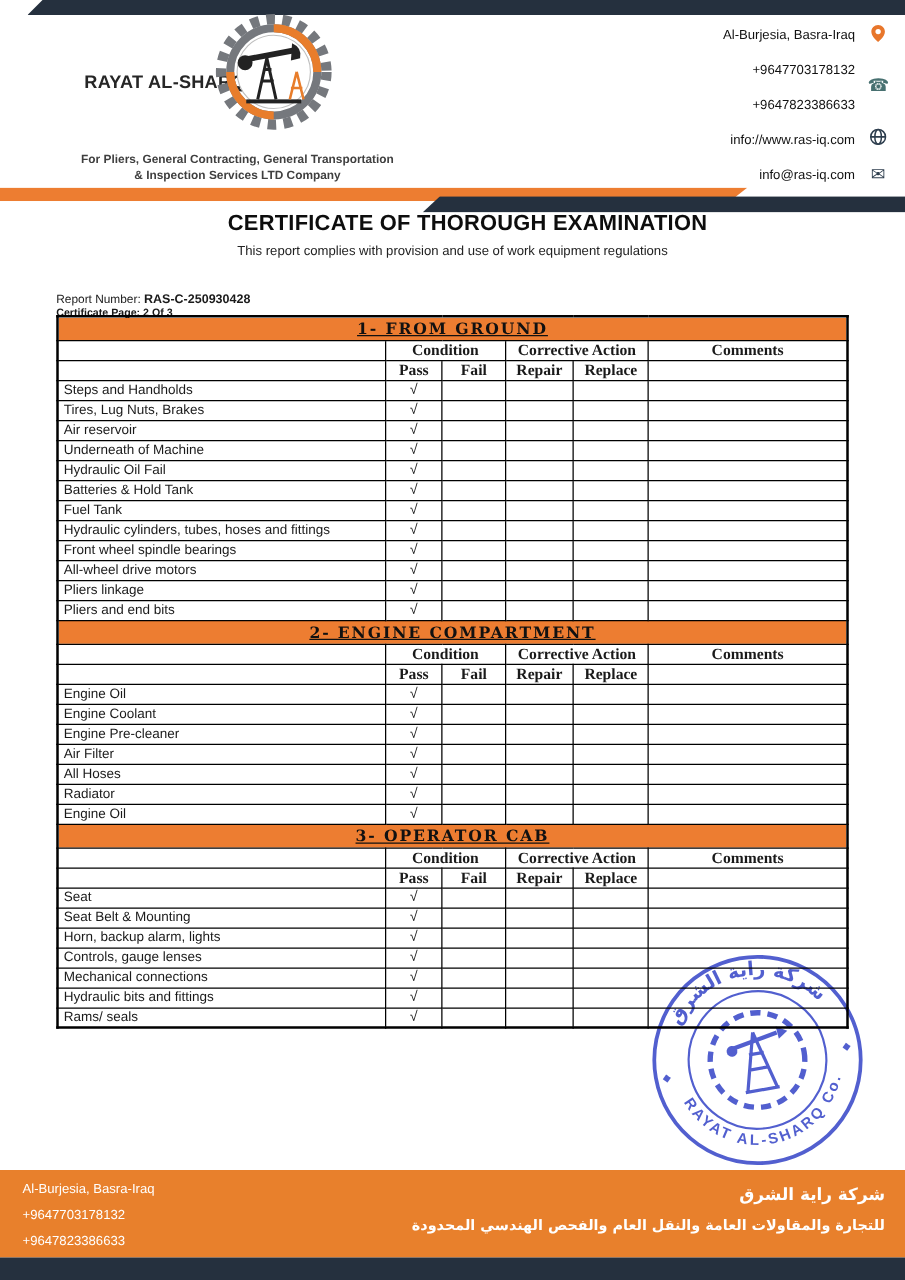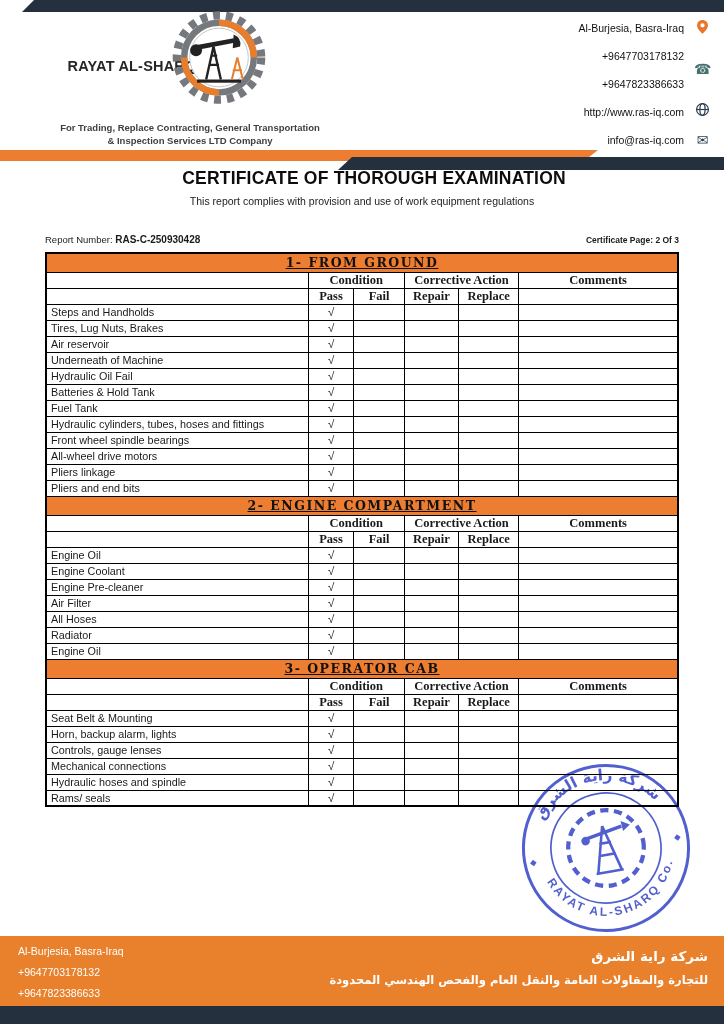--- a/index.html
+++ b/index.html
@@ -24,21 +24,21 @@
   .tagline{position:absolute;left:18px;top:121px;width:344px;text-align:center;
     font-size:9.5px;font-weight:bold;color:#3f3f3f;line-height:13px;}
   .contact-line{position:absolute;right:40px;text-align:right;font-size:10.5px;color:#111;white-space:nowrap;}
   .contact-icon{position:absolute;right:13px;width:17px;height:17px;text-align:center;}
   .icon-char{font-size:14px;line-height:17px;}
   
   .page-title{position:absolute;top:168px;left:12px;width:100%;text-align:center;
     font-size:17.5px;font-weight:bold;color:#0d0d0d;letter-spacing:.2px;}
   .page-subtitle{position:absolute;top:195px;left:0;width:100%;text-align:center;font-size:10.5px;color:#222;}
   .report-row{position:absolute;top:234px;left:45px;width:634px;display:flex;
-    justify-content:space-between;align-items:center;}
+    justify-content:space-between;align-items:flex-start;flex-direction:column;}
   .report-left{font-size:9.5px;}
   .report-left b{font-size:10px;}
   .page-label{font-size:8.5px;font-weight:bold;}
   
   .table-wrap{position:absolute;top:252px;left:45px;width:634px;}
   table{border-collapse:collapse;width:100%;border:2px solid #000;table-layout:fixed;}
   td{border:1px solid #000;overflow:hidden;}
   .sec-hdr{background:#ED7D31;text-align:center;height:19px;
     font-family:"DejaVu Serif",serif;font-weight:bold;font-size:12.5px;letter-spacing:1.5px;color:#111;}
   .sec-hdr span{text-decoration:underline;}
@@ -77,35 +77,35 @@
       <path d="M54,42 L46,78 M54,42 L62,78 M49,62 L60,62 M51,52 L58,52" stroke="#222" stroke-width="2.6" fill="none"></path>
       <polygon points="33,41 76,33 77,38 34,46" fill="#222"></polygon>
       <path d="M76,29 q9,4 7,13 l-8,2 z" fill="#222"></path>
       <circle cx="35" cy="46" r="6.5" fill="#222"></circle>
       <path d="M80,54 L74,78 M80,54 L86,78 M75,68 L85,68" stroke="#E87D2B" stroke-width="2.2" fill="none"></path>
     </g>
   </svg>
 
 
   <div class="tagline">
-    <div>For Trading, Replace Contracting, General Transportation</div>
+    <div>For Pliers, General Contracting, General Transportation</div>
     <div>&amp; Inspection Services LTD Company</div>
   </div>
 
   <div class="contact-line" style="top:22px">
     <span>Al-Burjesia, Basra-Iraq</span>
   </div>
   <div class="contact-line" style="top:50px">
     <span>+9647703178132</span>
   </div>
   <div class="contact-line" style="top:78px">
     <span>+9647823386633</span>
   </div>
   <div class="contact-line" style="top:106px">
-    <span>http://www.ras-iq.com</span>
+    <span>info://www.ras-iq.com</span>
   </div>
   <div class="contact-line" style="top:134px">
     <span>info@ras-iq.com</span>
   </div>
 
   <div class="contact-icon" style="top:19px">
     <svg viewBox="0 0 16 16" width="15" height="15">
         <path d="M8 1 C4.7 1 2.2 3.5 2.2 6.8 C2.2 11 8 15.5 8 15.5 C8 15.5 13.8 11 13.8 6.8 C13.8 3.5 11.3 1 8 1 Z M8 9 A2.3 2.3 0 1 1 8 4.4 A2.3 2.3 0 0 1 8 9 Z" fill="#E8762B"></path>
       </svg>
   </div>
@@ -344,20 +344,28 @@
           </tr>
           <tr>
     <td class="hdr"></td>
     <td class="hdr">Pass</td>
     <td class="hdr">Fail</td>
     <td class="hdr">Repair</td>
     <td class="hdr">Replace</td>
     <td class="hdr"></td>
           </tr>
           <tr>
+      <td class="item">Seat</td>
+      <td class="chk">√</td>
+      <td class="chk"></td>
+      <td class="chk"></td>
+      <td class="chk"></td>
+      <td class="chk"></td>
+          </tr>
+          <tr>
       <td class="item">Seat Belt &amp; Mounting</td>
       <td class="chk">√</td>
       <td class="chk"></td>
       <td class="chk"></td>
       <td class="chk"></td>
       <td class="chk"></td>
           </tr>
           <tr>
       <td class="item">Horn, backup alarm, lights</td>
       <td class="chk">√</td>
@@ -376,21 +384,21 @@
           </tr>
           <tr>
       <td class="item">Mechanical connections</td>
       <td class="chk">√</td>
       <td class="chk"></td>
       <td class="chk"></td>
       <td class="chk"></td>
       <td class="chk"></td>
           </tr>
           <tr>
-      <td class="item">Hydraulic hoses and spindle</td>
+      <td class="item">Hydraulic bits and fittings</td>
       <td class="chk">√</td>
       <td class="chk"></td>
       <td class="chk"></td>
       <td class="chk"></td>
       <td class="chk"></td>
           </tr>
           <tr>
       <td class="item">Rams/ seals</td>
       <td class="chk">√</td>
       <td class="chk"></td>

